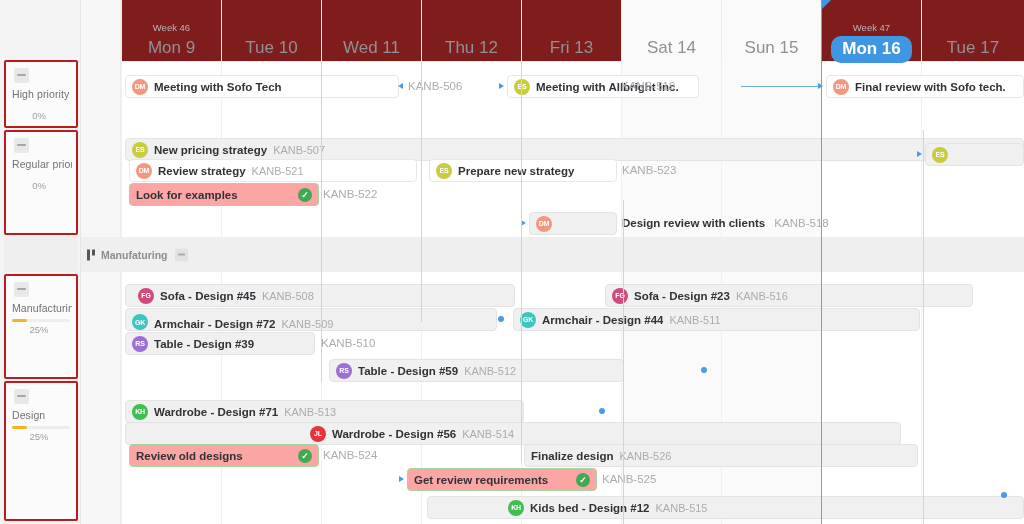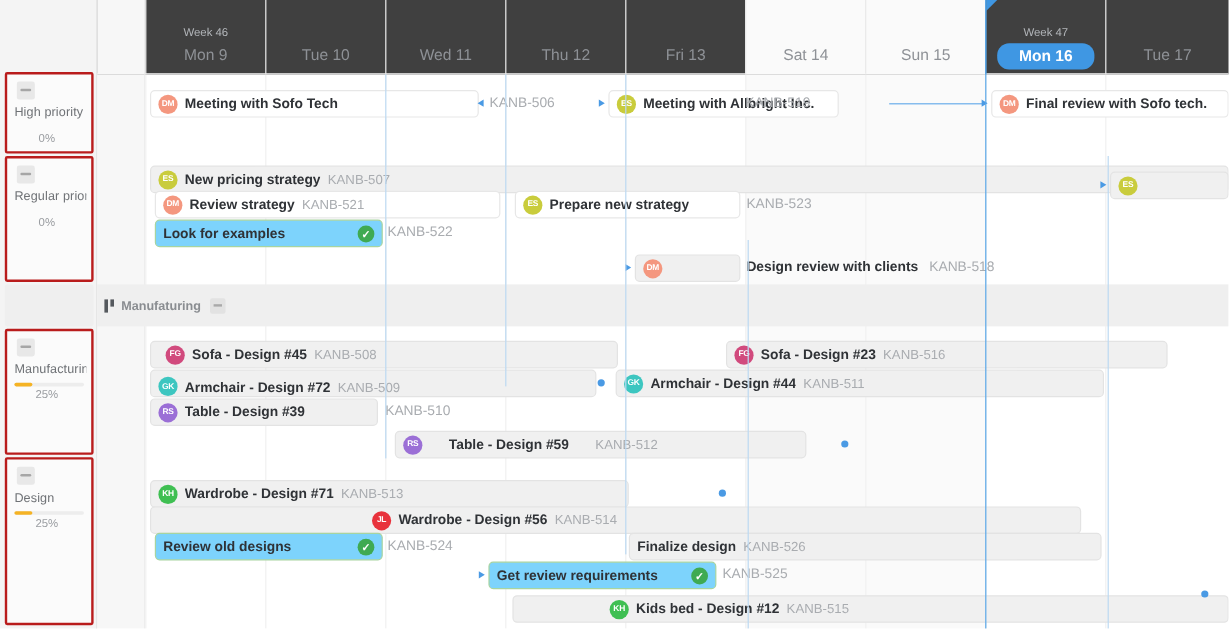--- a/index.html
+++ b/index.html
@@ -84,21 +84,21 @@
     font-size: 9.5px;
     color: #9a9da1;
     text-align: center;
   }
 
   
   #header {
     position: absolute;
     left: 81px; top: 0;
     width: 943px; height: 62px;
-    background: #404040;
+    background: #7f1d1d;
     border-bottom: 1px solid #ededed;
     z-index: 4;
   }
   #header-pad {
     position: absolute;
     left: 0; top: 0;
     width: 40px; height: 62px;
     background: #f7f7f7;
     border-right: 1px solid #ededed;
   }
@@ -112,21 +112,21 @@
     position: absolute;
     left: 0; right: 0; top: 22px;
     text-align: center;
     font-size: 9.5px;
     color: #b3b6ba;
   }
   .hdr-day {
     position: absolute;
     left: 0; right: 0; top: 38px;
     text-align: center;
-    font-size: 13px;
+    font-size: 17px;
     color: #8e9196;
   }
   .hdr-day.today-pill {
     left: 9px; right: 9px;
     top: 36px;
     padding: 3px 0 4px;
     background: #3f97e3;
     color: #ffffff;
     font-weight: bold;
     border-radius: 10px;
@@ -224,21 +224,21 @@
     border-radius: 4px;
     z-index: 3;
     display: flex;
     align-items: center;
     padding: 0 6px;
     overflow: hidden;
     white-space: nowrap;
   }
   .bar.white { background: #ffffff; border-color: #e7e7e7; }
   .bar.done {
-    background: #7dd3fc;
+    background: #fca5a5;
     border-color: #a8d4a0;
   }
   .bar .av {
     flex: 0 0 auto;
     width: 16px; height: 16px;
     border-radius: 50%;
     color: #ffffff;
     font-size: 7px;
     font-weight: bold;
     letter-spacing: -.2px;
@@ -487,21 +487,21 @@
       <span class="ttl">Armchair - Design #44</span>
       <span class="code inbar">KANB-511</span>
     </div>
 
     <div class="bar" style="left:44px;top:270px;width:190px;">
       <span class="av" style="background:#9b6fd6;">RS</span>
       <span class="ttl">Table - Design #39</span>
     </div>
     <div class="code" style="left:240px;top:275px;">KANB-510</div>
 
-    <div class="bar" style="left:248px;top:297px;width:343px;gap:16px;">
+    <div class="bar" style="left:248px;top:297px;width:295px;">
       <span class="av" style="background:#9b6fd6;">RS</span>
       <span class="ttl">Table - Design #59</span>
       <span class="code inbar">KANB-512</span>
     </div>
     <div class="dep-dot" style="left:620px;top:305px;"></div>
 
     <div class="bar" style="left:44px;top:338px;width:399px;">
       <span class="av" style="background:#3fbf52;">KH</span>
       <span class="ttl">Wardrobe - Design #71</span>
       <span class="code inbar">KANB-513</span>

